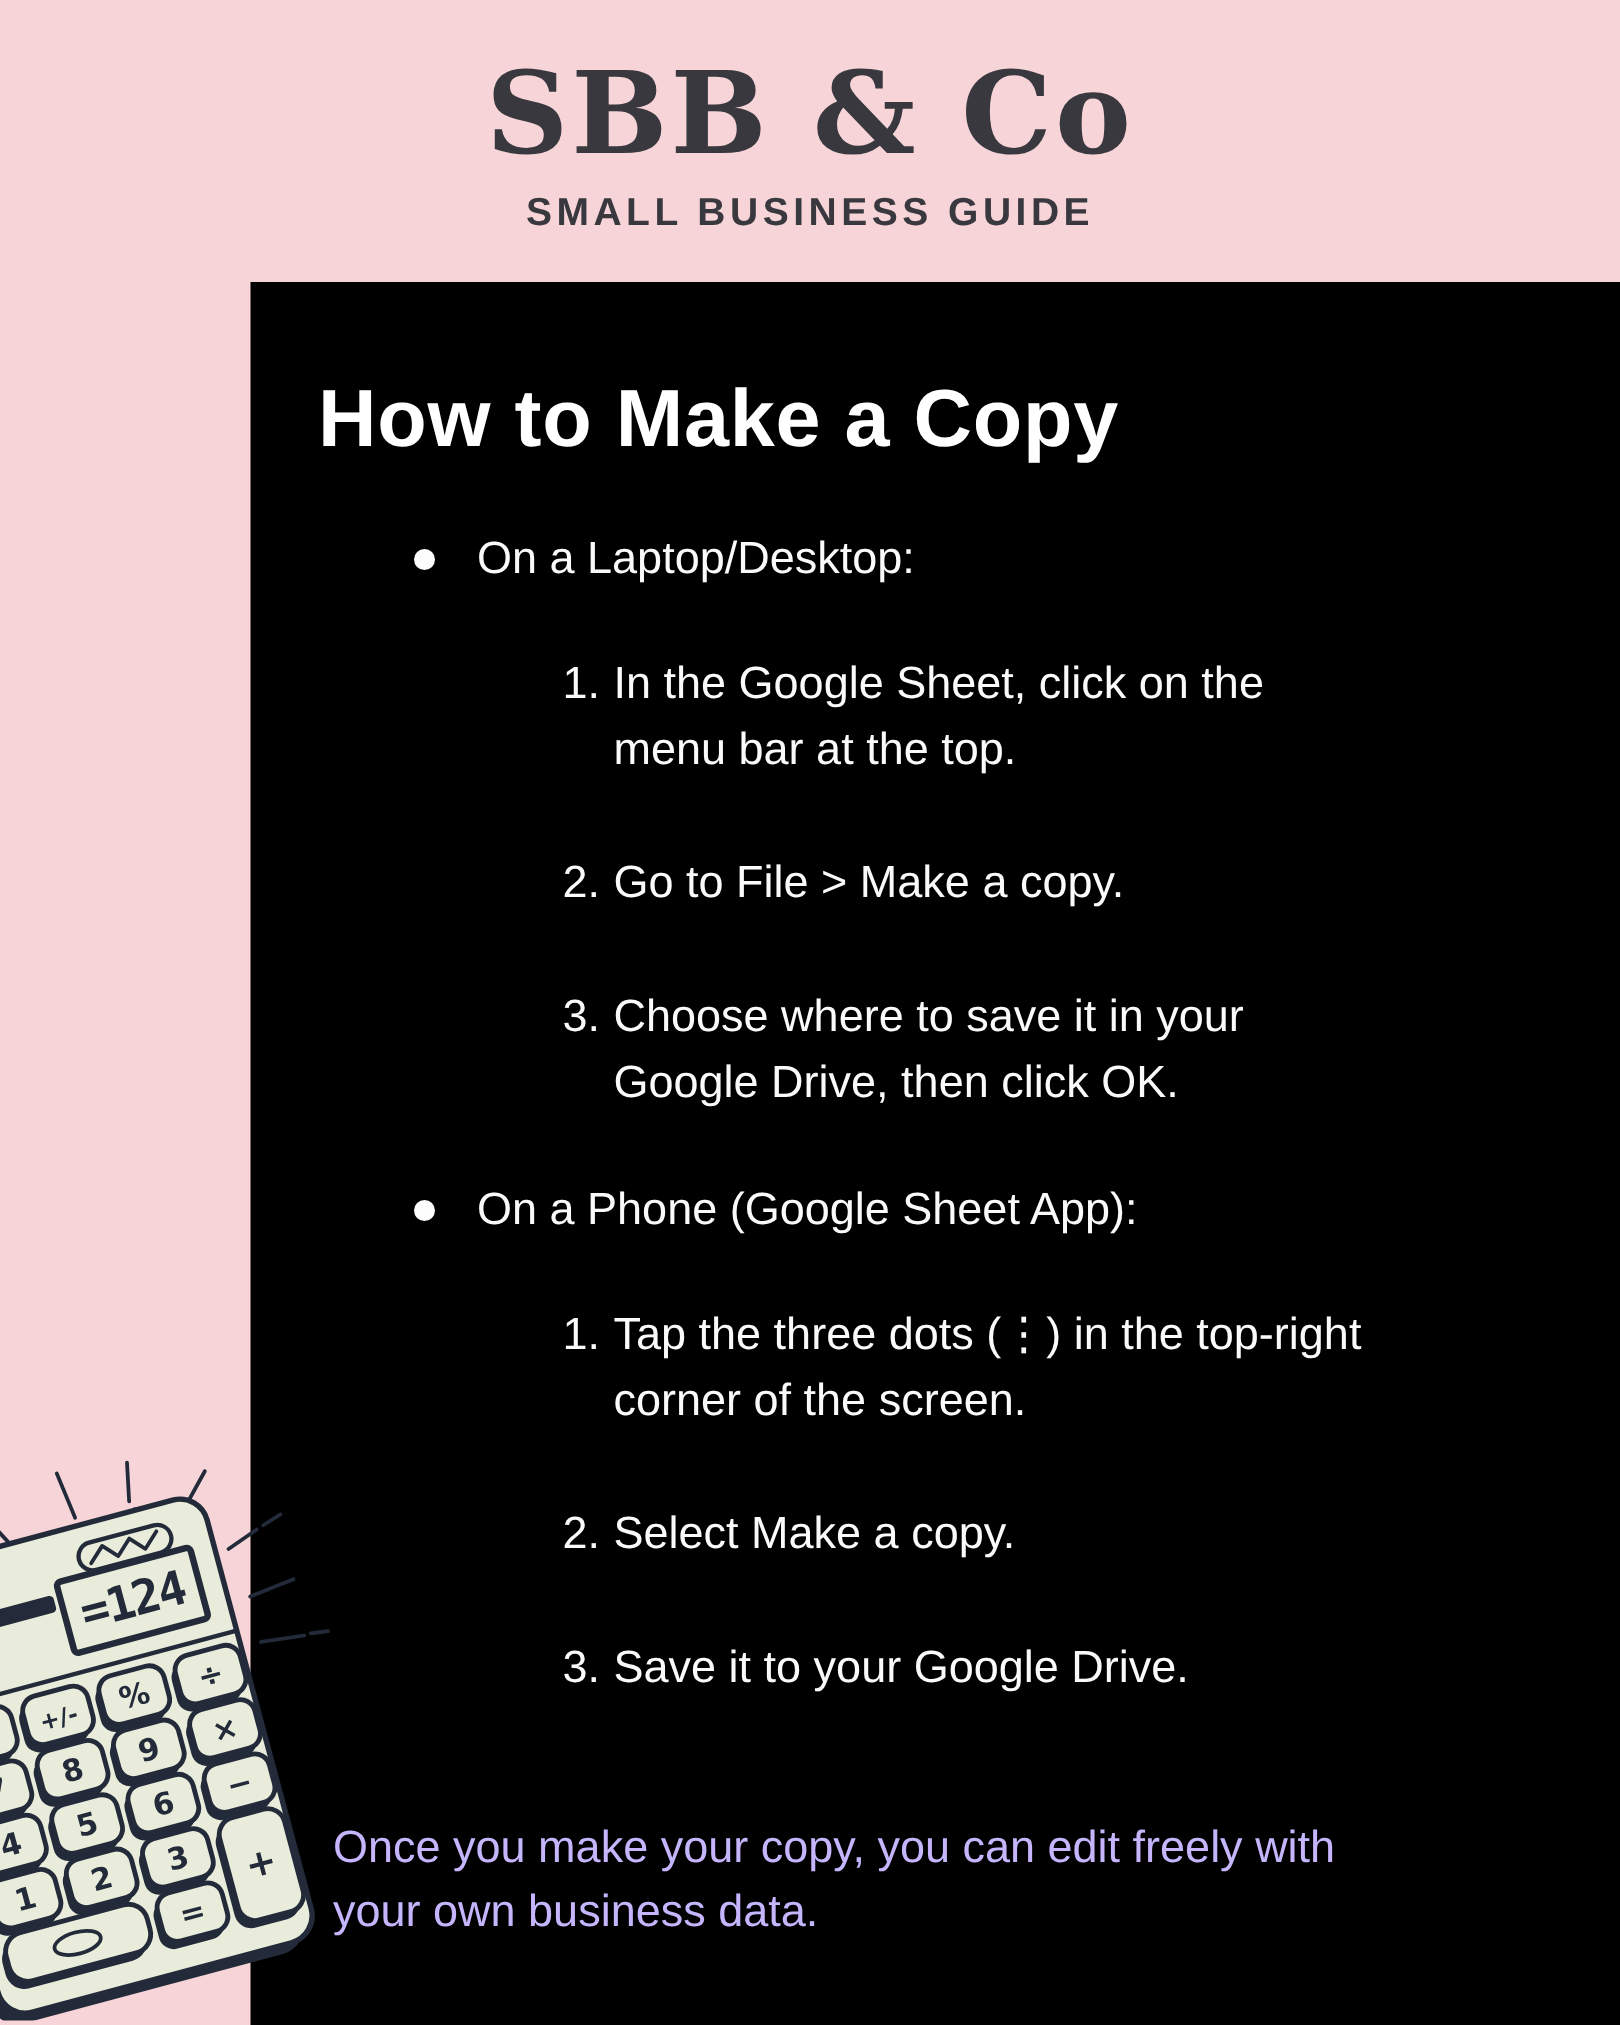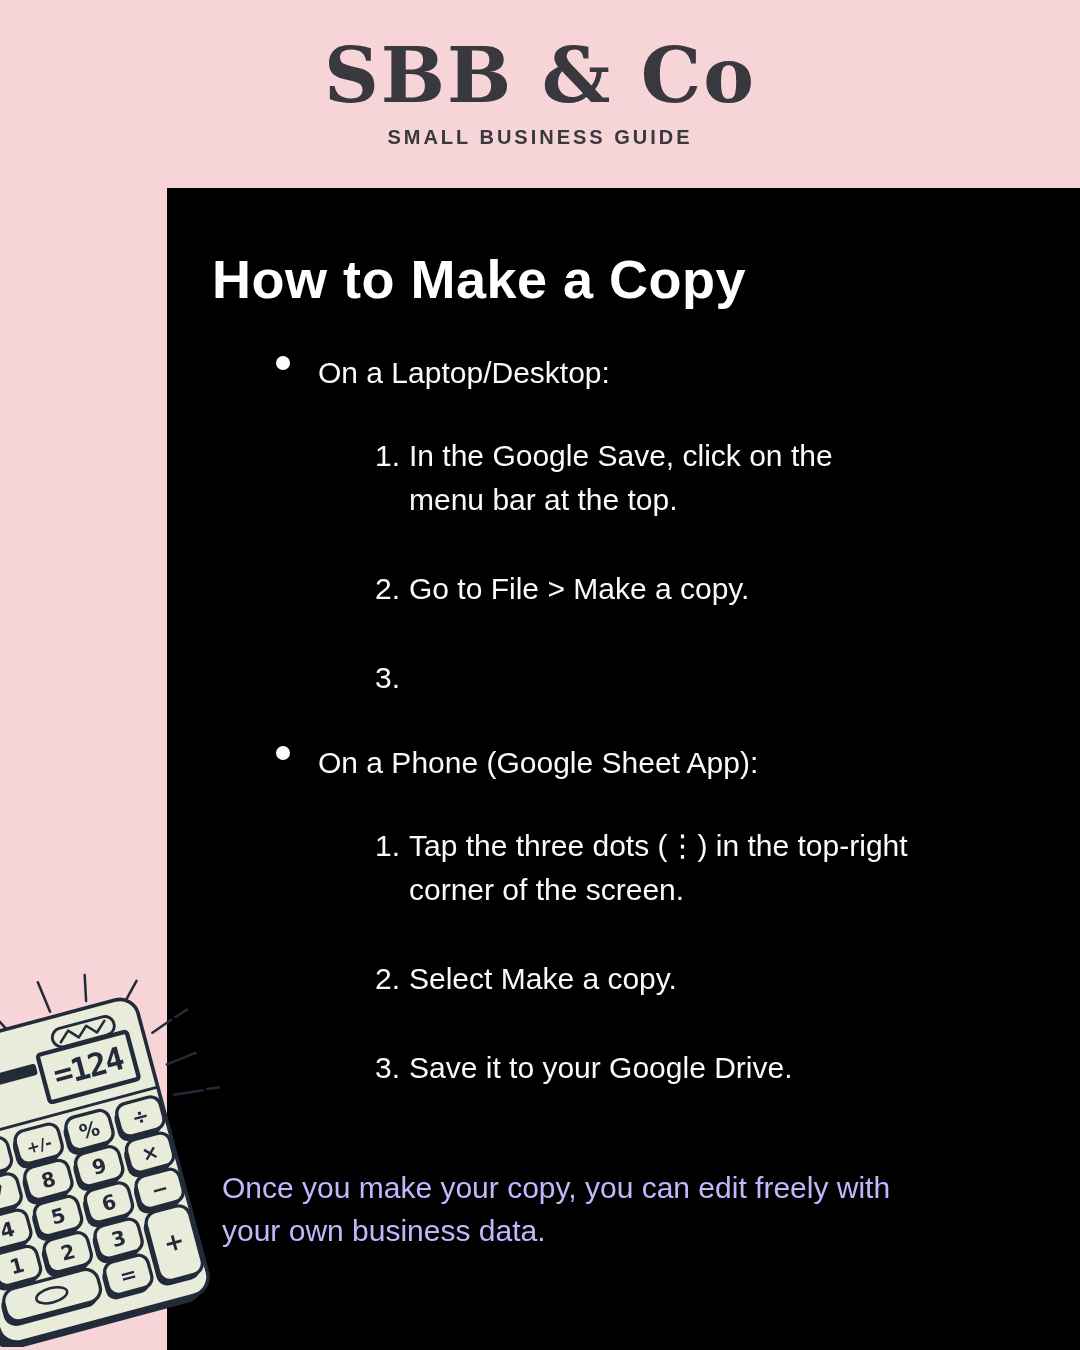--- a/index.html
+++ b/index.html
@@ -9,32 +9,32 @@
     font-family:"Liberation Sans",sans-serif;
   }
 
   
   .brand-header{position:absolute;top:38px;left:0;width:100%;text-align:center;color:#39383f;}
   .brand-name{
     font-family:"DejaVu Serif",serif;font-weight:700;
     font-size:76px;line-height:1.0;letter-spacing:2px;color:#39383f;
   }
   .brand-tagline{
-    margin-top:12px;font-weight:700;font-size:20px;letter-spacing:3px;color:#39383f;
+    margin-top:12px;font-weight:700;font-size:26px;letter-spacing:3px;color:#39383f;
   }
 
   
   .panel{
     position:absolute;left:167px;top:188px;width:913px;height:1176px;
     background:#000;color:#fafafa;
   }
   .page-title{
     margin:60px 0 0 45px;font-size:54px;font-weight:800;letter-spacing:.5px;color:#ffffff;
   }
-  .bullet-row{display:flex;margin:46px 0 0 109px;}
+  .bullet-row{display:flex;align-items:center;margin:46px 0 0 109px;}
   .bullet-dot{width:14px;height:14px;border-radius:50%;background:#fdfdfd;margin-right:28px;flex:0 0 auto;}
   .bullet-label{font-size:30px;color:#fafafa;}
   ol.steps{list-style:none;margin:44px 0 0 208px;padding:0;}
   ol.steps li{display:flex;margin-bottom:45px;font-size:30px;line-height:44px;color:#fafafa;}
   ol.steps li:last-child{margin-bottom:0;}
   .step-num{width:34px;flex:0 0 auto;}
   .step-text{white-space:pre-line;}
   .footer-note{
     margin:76px 0 0 55px;font-size:30px;line-height:43px;color:#c4b5fd;white-space:pre-line;
   }
@@ -67,29 +67,31 @@
   <section class="panel">
     <h1 class="page-title">How to Make a Copy</h1>
 
     <div class="bullet-row">
       <span class="bullet-dot"></span>
       <span class="bullet-label">On a Laptop/Desktop:</span>
     </div>
     <ol class="steps">
       <li>
         <span class="step-num">1.</span>
-        <span class="step-text">In the Google Save, click on the
+        <span class="step-text">In the Google Sheet, click on the
 menu bar at the top.</span>
       </li>
       <li>
         <span class="step-num">2.</span>
         <span class="step-text">Go to File &gt; Make a copy.</span>
       </li>
       <li>
         <span class="step-num">3.</span>
+        <span class="step-text">Choose where to save it in your
+Google Drive, then click OK.</span>
       </li>
     </ol>
 
     <div class="bullet-row">
       <span class="bullet-dot"></span>
       <span class="bullet-label">On a Phone (Google Sheet App):</span>
     </div>
     <ol class="steps">
       <li>
         <span class="step-num">1.</span>

